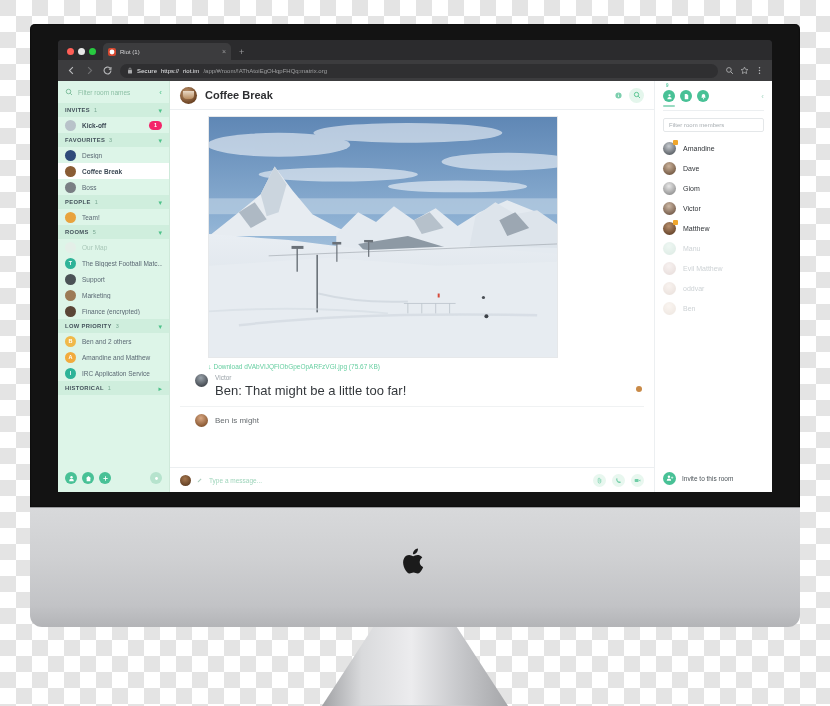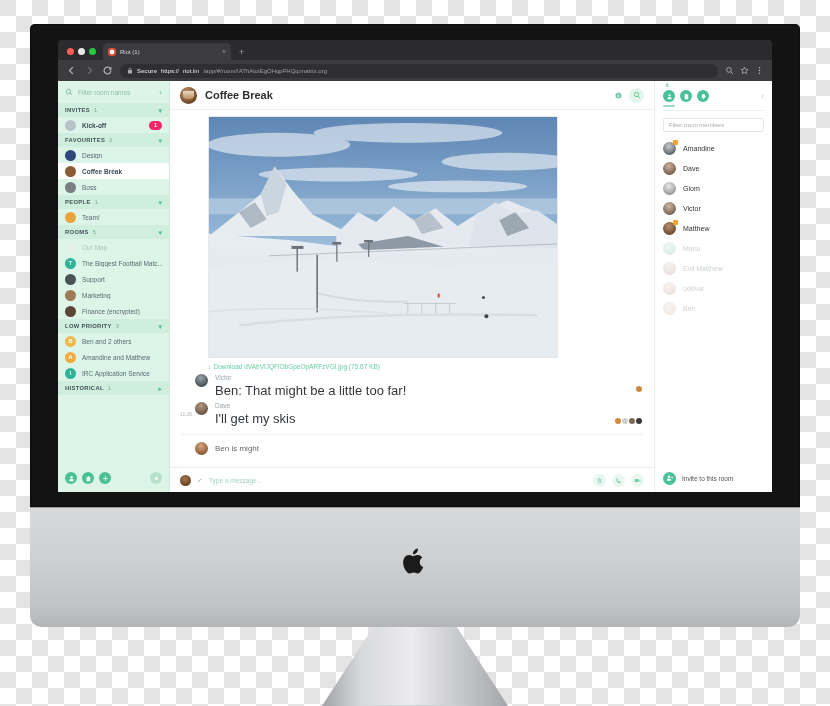--- a/index.html
+++ b/index.html
@@ -520,34 +520,20 @@
                   <span class="msg-ts"></span>
                   <span class="ava" style="background:radial-gradient(circle at 45% 30%,#9aa3ab,#4a5057 70%,#2c3035)"></span>
                   <span class="msg-body">
                     <span class="msg-sender" style="display:block">Victor</span>
                     <span class="msg-text" style="display:block">Ben: That might be a little too far!</span>
                   </span>
                   <span class="receipts" style="top:16px">
                     <span class="rc" style="background:#c98a47"></span>
                   </span>
                 </div>
-                <div class="msg">
-                  <span class="msg-ts">11:26</span>
-                  <span class="ava" style="background:radial-gradient(circle at 45% 30%,#b59a82,#6d5644 70%,#3b2e22)"></span>
-                  <span class="msg-body">
-                    <span class="msg-sender" style="display:block">Dave</span>
-                    <span class="msg-text" style="display:block">I'll get my skis</span>
-                  </span>
-                  <span class="receipts" style="top:20px">
-                    <span class="rc" style="background:#d08b3c"></span>
-                    <span class="rc" style="background:#cfcfcf"></span>
-                    <span class="rc" style="background:#7c6a58"></span>
-                    <span class="rc" style="background:#3f3a35"></span>
-                  </span>
-                </div>
               </div>
 
             <div class="typing-row">
               <span class="ava" style="background:radial-gradient(circle at 45% 32%,#d9a883,#8d5c36 70%,#5a3a20)"></span>
               <span class="typing-text">Ben is might</span>
             </div>
           </div>
 
           <div class="composer">
             <span class="comp-ava"></span>

